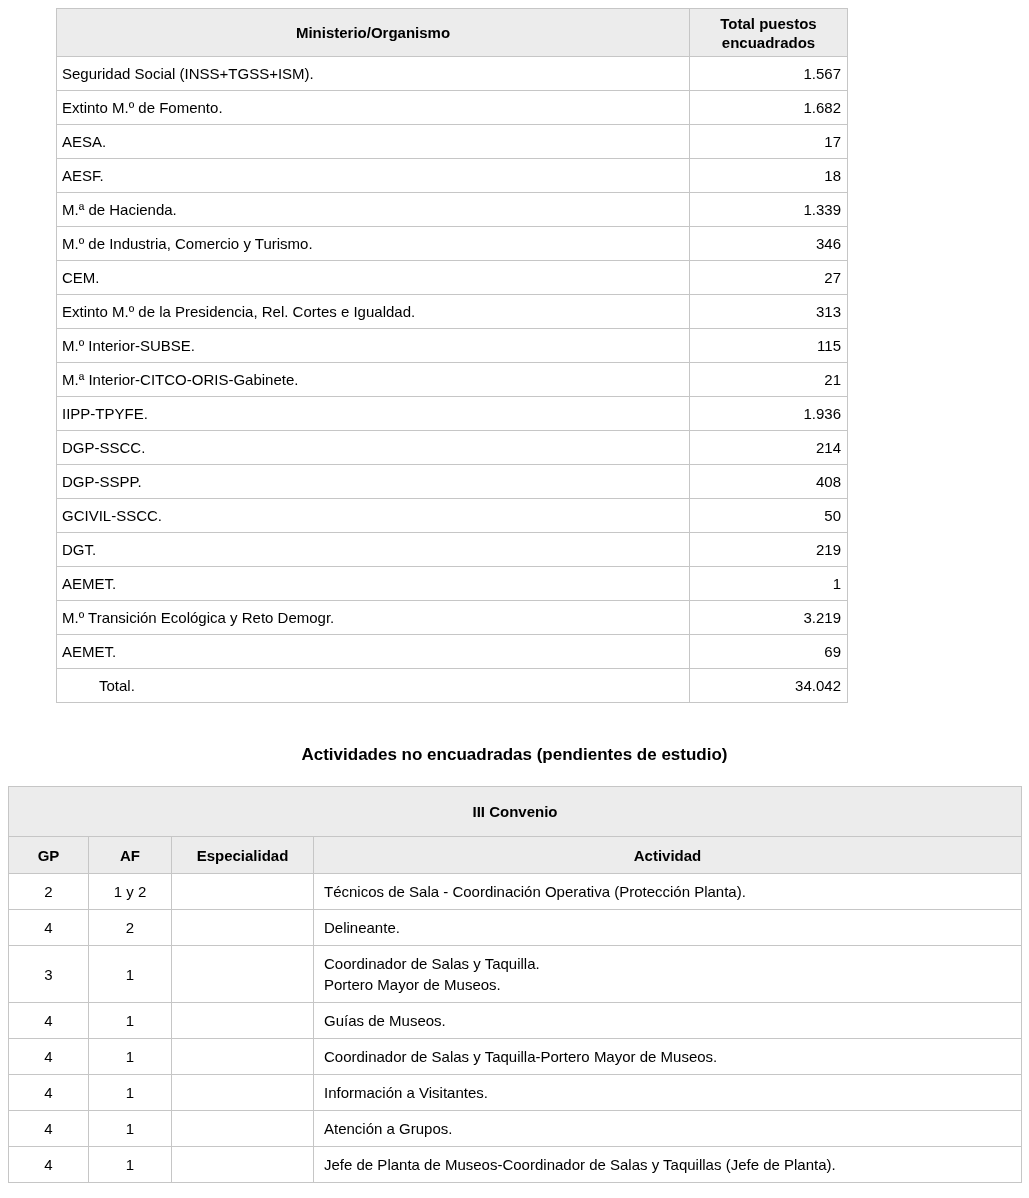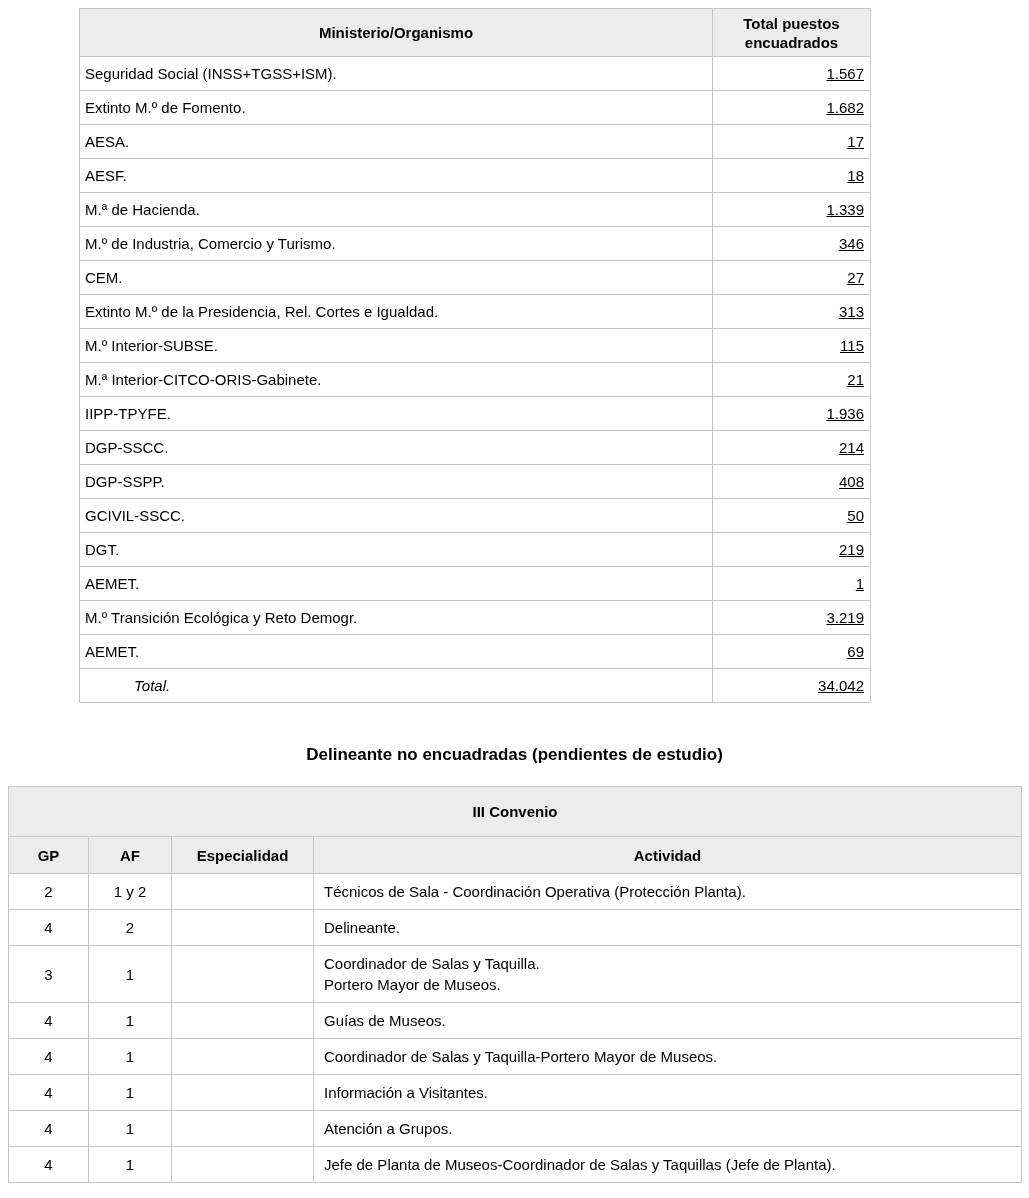--- a/index.html
+++ b/index.html
@@ -26,40 +26,38 @@
     vertical-align: middle;
   }
   th {
     background: #ececec;
     font-weight: bold;
     text-align: center;
   }
 
   
   .t1 {
-    margin: 8px 0 0 79px;
+    margin: 8px 0 0 56px;
     width: 791px;
   }
   .t1 th {
     height: 48px;
     line-height: 19px;
     padding: 4px 6px;
   }
   .t1 td {
     height: 34px;
     padding: 2px 6px 2px 5px;
   }
   .t1 td.num {
     text-align: right;
     padding-right: 6px;
-    text-decoration: underline;
   }
   .t1 td.total-label {
-    padding-left: 54px;
-    font-style: italic;
+    padding-left: 42px;
   }
 
   
   .section-title {
     margin-top: 42px;
     width: 1029px;
     text-align: center;
     font-size: 17px;
     font-weight: bold;
     line-height: 20px;
@@ -181,21 +179,21 @@
           <td>AEMET.</td>
           <td class="num">69</td>
         </tr>
         <tr>
           <td class="total-label">Total.</td>
           <td class="num">34.042</td>
         </tr>
       </tbody>
   </table>
 
-  <div class="section-title">Delineante no encuadradas (pendientes de estudio)</div>
+  <div class="section-title">Actividades no encuadradas (pendientes de estudio)</div>
 
   <table class="t2">
     <colgroup>
       <col style="width:80px">
       <col style="width:83px">
       <col style="width:142px">
       <col style="width:708px">
     </colgroup>
     <thead>
       <tr>

